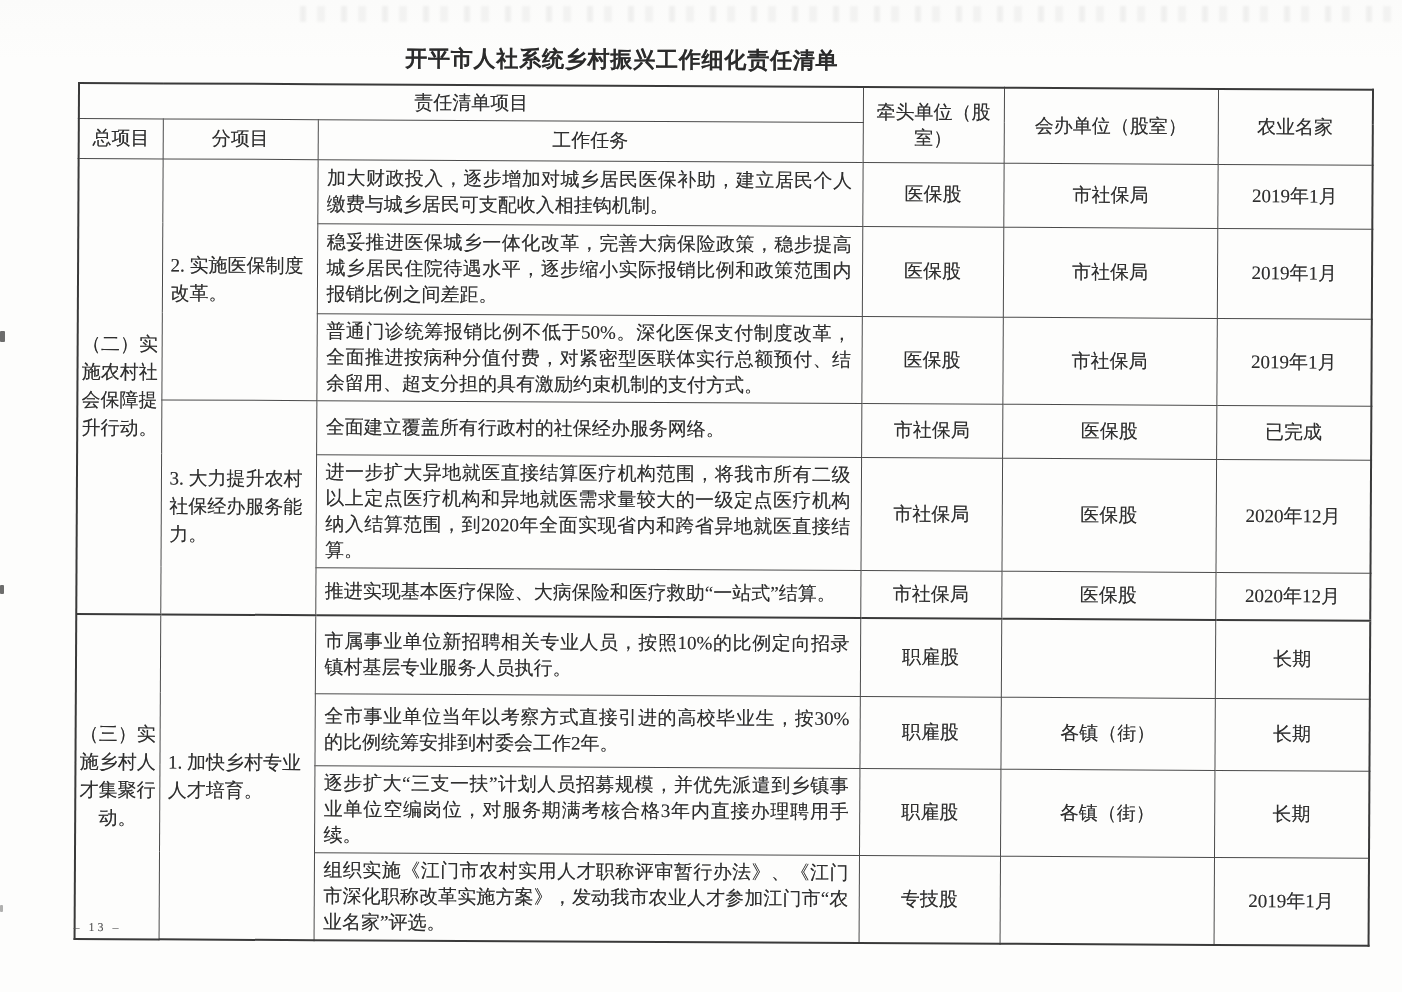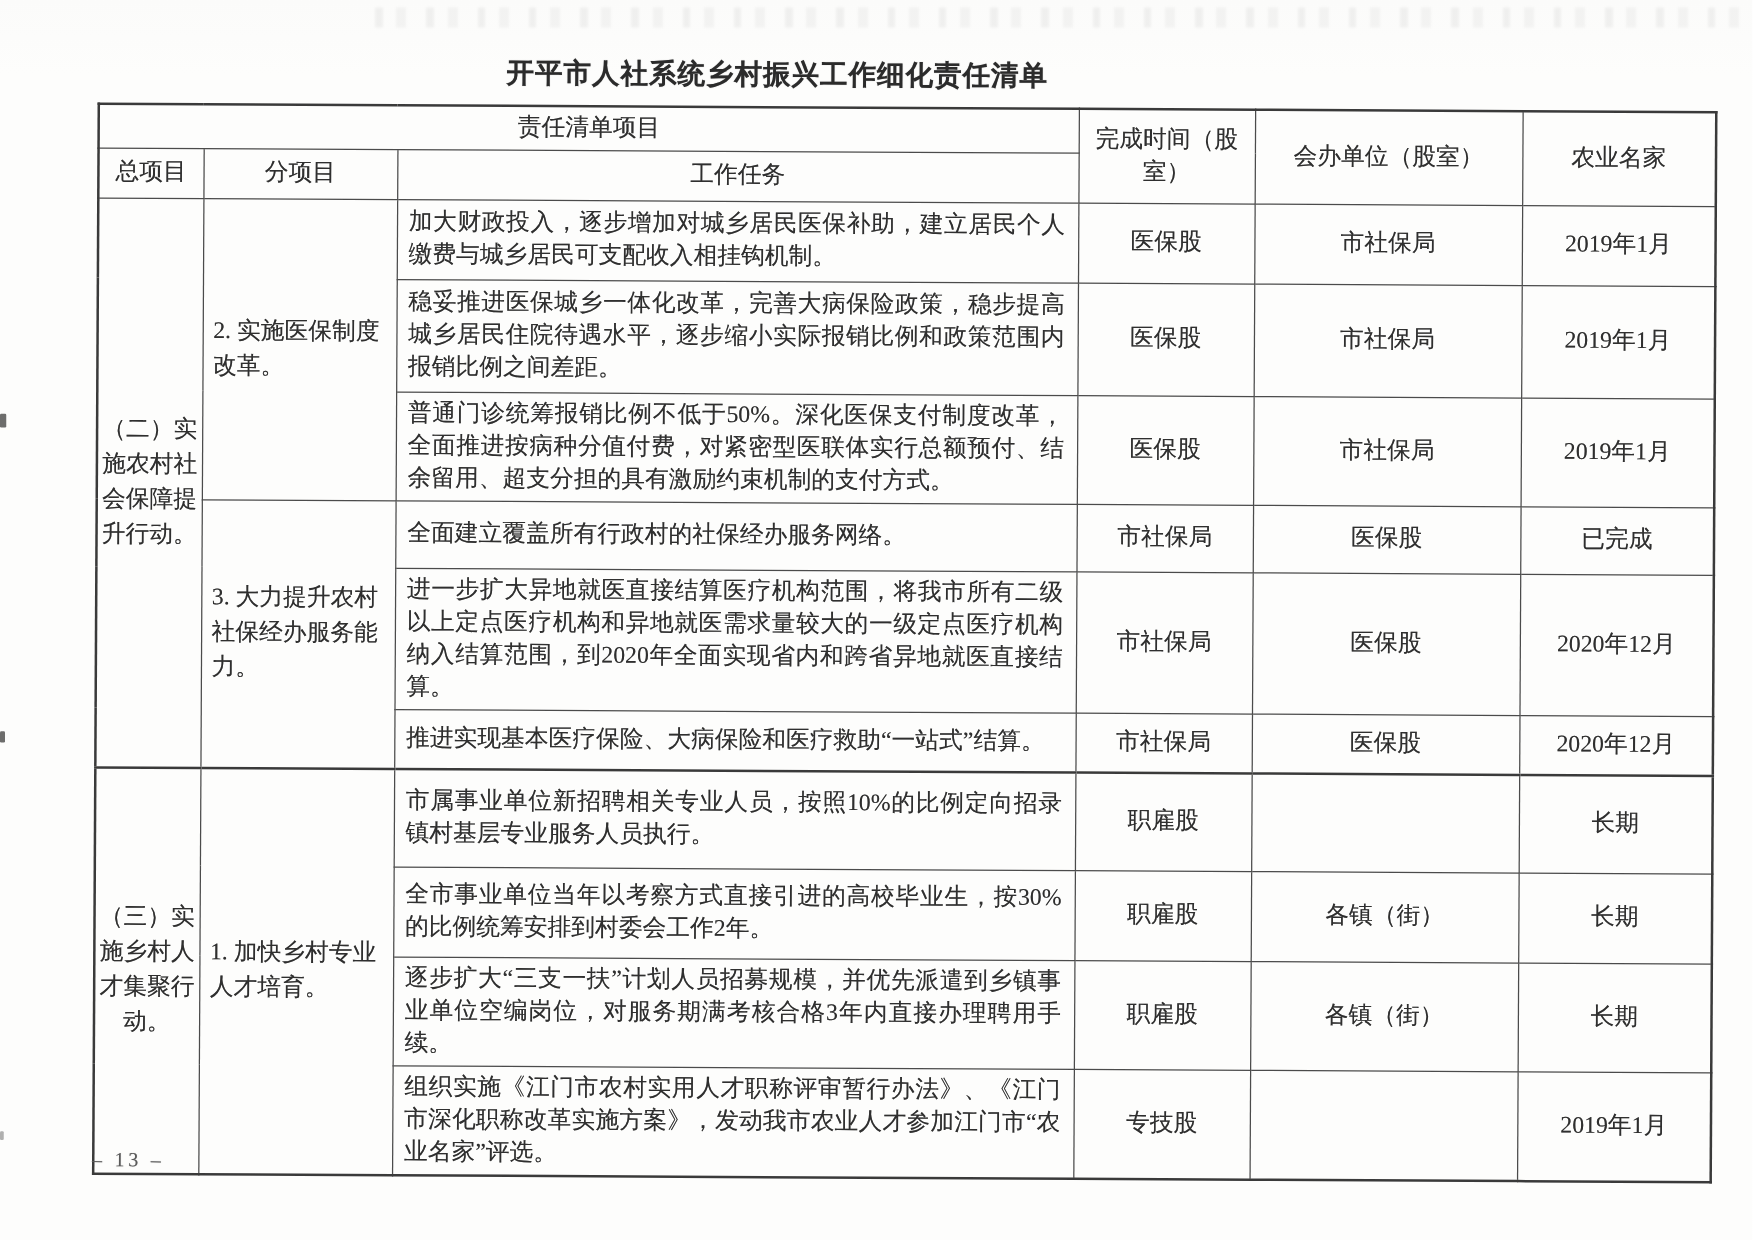--- a/index.html
+++ b/index.html
@@ -79,21 +79,21 @@
   tr.r4{height:54px;}
   tr.r5{height:95px;}
   tr.r6{height:48px;}
   tr.r7{height:78px;}
   tr.r8{height:72px;}
   tr.r9{height:68px;}
   tr.r10{height:82px;}
 
   .page-number{
     position:absolute;left:78px;top:920px;
-    font-size:16px;letter-spacing:3px;color:#5a5a5a;
+    font-size:12px;letter-spacing:3px;color:#5a5a5a;
     text-shadow:0 0 .6px rgba(90,90,90,.5);
   }
 </style>
 </head>
 <body>
 
 <div class="page">
   <div class="scan-noise"></div>
   <div class="edge-mark m1"></div>
   <div class="edge-mark m2"></div>
@@ -108,21 +108,21 @@
         <col style="width:84px">
           <col style="width:155px">
           <col style="width:545px">
         <col style="width:141px">
           <col style="width:214px">
           <col style="width:155px">
       </colgroup>
       <tbody>
         <tr class="hA">
           <td class="c-span" colspan="3">责任清单项目</td>
-          <td class="c-mid" rowspan="2">完成时间（股室）</td>
+          <td class="c-mid" rowspan="2">牵头单位（股室）</td>
           <td class="c-mid" rowspan="2">会办单位（股室）</td>
           <td class="c-mid" rowspan="2">农业名家</td>
         </tr>
         <tr class="hB">
           <td class="c-mid">总项目</td>
           <td class="c-mid">分项目</td>
           <td class="c-mid">工作任务</td>
         </tr>
 
         <tr class="r1">

